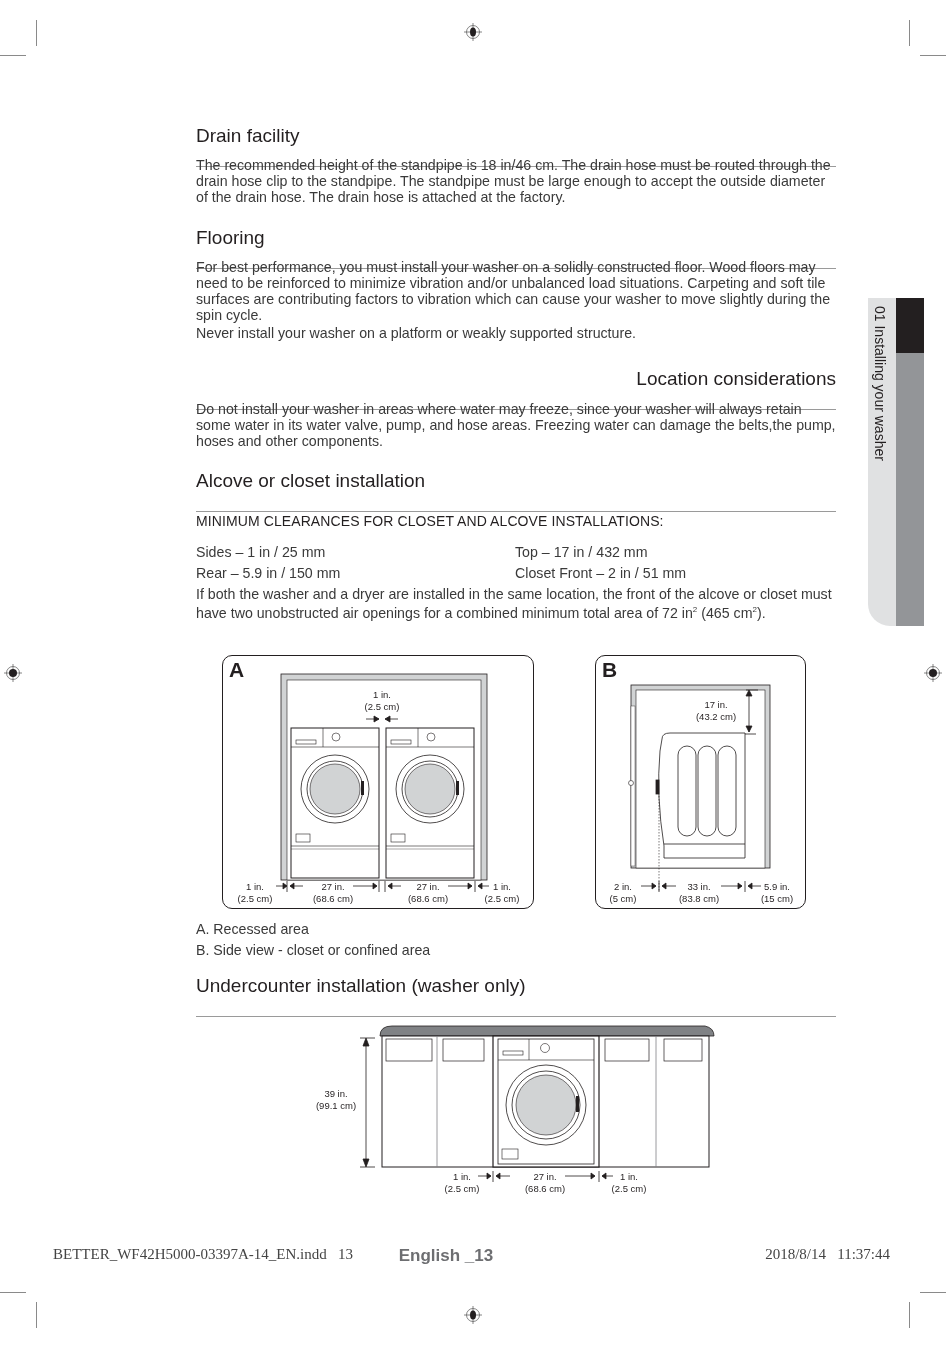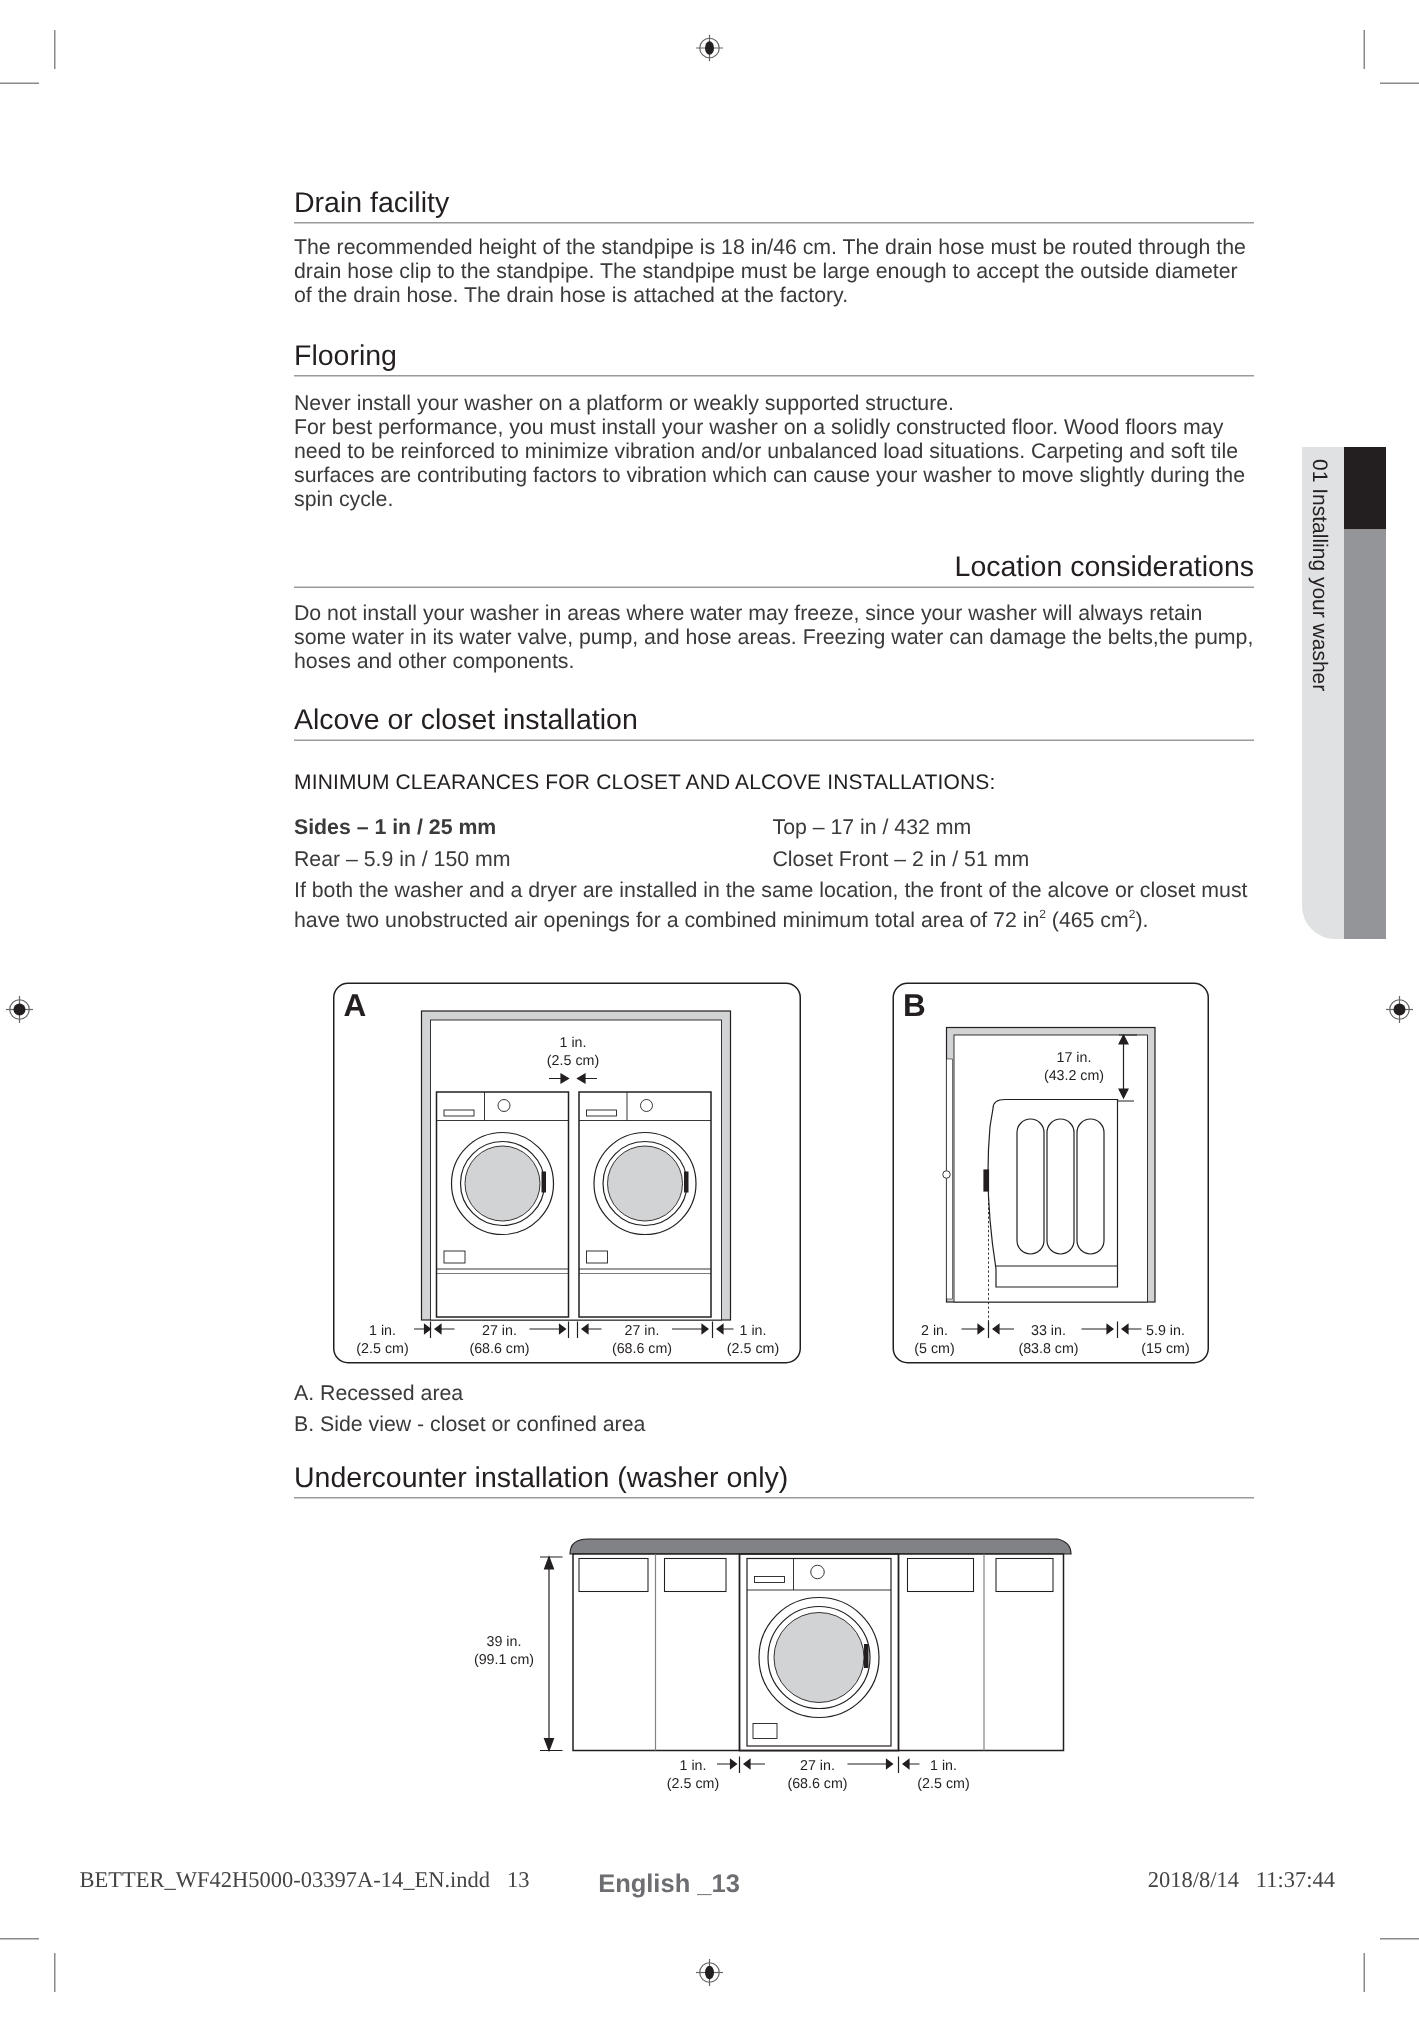--- a/index.html
+++ b/index.html
@@ -3,21 +3,21 @@
 <meta charset="utf-8">
 <style>
   html, body { margin:0; padding:0; background:#fff; }
   body { width:946px; height:1348px; position:relative; overflow:hidden;
          font-family:"Liberation Sans", sans-serif; color:#231f20; }
   .abs { position:absolute; }
   .crop-v { position:absolute; width:1px; background:#8a8a8a; }
   .crop-h { position:absolute; height:1px; background:#8a8a8a; }
   .reg { position:absolute; width:18px; height:18px; }
   .h2 { position:absolute; left:196px; width:640px; font-size:19px; color:#231f20;
-        border-bottom:1px solid #9a9a9a; padding-bottom:1px; line-height:22px; }
+        border-bottom:1px solid #9a9a9a; padding-bottom:19px; line-height:22px; }
   .body { position:absolute; left:196px; width:640px; font-size:14.2px; line-height:16px; color:#3a3a3a; }
   .h3 { position:absolute; left:196px; font-size:14px; color:#231f20; letter-spacing:0.1px; }
   .tab { position:absolute; left:868px; top:298px; width:28px; height:328px; background:#e0e1e2;
          border-bottom-left-radius:22px; }
   .tab-dark { position:absolute; left:896px; top:298px; width:28px; height:55px; background:#231f20; }
   .tab-grey { position:absolute; left:896px; top:353px; width:28px; height:273px; background:#939598; }
   .tab-text { position:absolute; left:872px; top:306px; writing-mode:vertical-rl; font-size:14px; color:#231f20; }
   .fig { position:absolute; border:1px solid #231f20; border-radius:10px; background:#fff; }
   .lbl { font-family:"Liberation Sans", sans-serif; font-size:9.5px; fill:#231f20; }
   .big { font-family:"Liberation Sans", sans-serif; font-weight:bold; font-size:21px; fill:#231f20; }
@@ -64,30 +64,30 @@
 <div class="tab"></div>
 <div class="tab-dark"></div>
 <div class="tab-grey"></div>
 <div class="tab-text">01 Installing your washer</div>
 
 <div class="h2" style="top:125px;">Drain facility</div>
 <div class="body" style="top:157px;">The recommended height of the standpipe is 18 in/46 cm. The drain hose must be routed through the drain hose clip to the standpipe. The standpipe must be large enough to accept the outside diameter of the drain hose. The drain hose is attached at the factory.</div>
 
 <div class="h2" style="top:227px;">Flooring</div>
 <div class="body" style="top:259px;">
+  <div>For best performance, you must install your washer on a solidly constructed floor. Wood floors may need to be reinforced to minimize vibration and/or unbalanced load situations. Carpeting and soft tile surfaces are contributing factors to vibration which can cause your washer to move slightly during the spin cycle.</div>
   <div style="margin-top:2px;">Never install your washer on a platform or weakly supported structure.</div>
-  <div>For best performance, you must install your washer on a solidly constructed floor. Wood floors may need to be reinforced to minimize vibration and/or unbalanced load situations. Carpeting and soft tile surfaces are contributing factors to vibration which can cause your washer to move slightly during the spin cycle.</div>
 </div>
 
 <div class="h2" style="top:368px;text-align:right;">Location considerations</div>
 <div class="body" style="top:401px;">Do not install your washer in areas where water may freeze, since your washer will always retain some water in its water valve, pump, and hose areas. Freezing water can damage the belts,the pump, hoses and other components.</div>
 
 <div class="h2" style="top:470px;">Alcove or closet installation</div>
 <div class="h3" style="top:513px;">MINIMUM CLEARANCES FOR CLOSET AND ALCOVE INSTALLATIONS:</div>
-<div class="body" style="top:544px;width:300px;font-weight:bold;">Sides – 1 in / 25 mm</div>
+<div class="body" style="top:544px;width:300px;">Sides – 1 in / 25 mm</div>
 <div class="body" style="top:544px;left:515px;width:300px;">Top – 17 in / 432 mm</div>
 <div class="body" style="top:565px;width:300px;">Rear – 5.9 in / 150 mm</div>
 <div class="body" style="top:565px;left:515px;width:300px;">Closet Front – 2 in / 51 mm</div>
 <div class="body" style="top:586px;">
   <span>If both the washer and a dryer are installed in the same location, the front of the alcove or closet must have two unobstructed air openings for a combined minimum total area of 72 in</span><sup style="font-size:8px">2</sup><span> (465 cm</span><sup style="font-size:8px">2</sup><span>).</span>
 </div>
 
 <div class="fig" style="left:222px;top:655px;width:310px;height:252px;">
 <svg width="310" height="252" viewBox="0 0 310 252">
   <text class="big" x="6" y="21">A</text>

